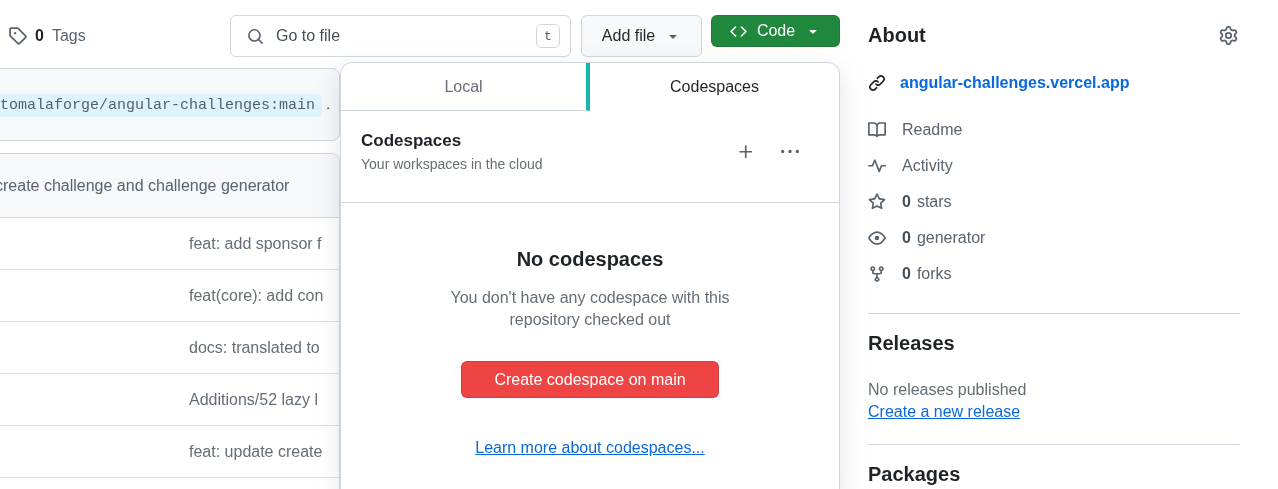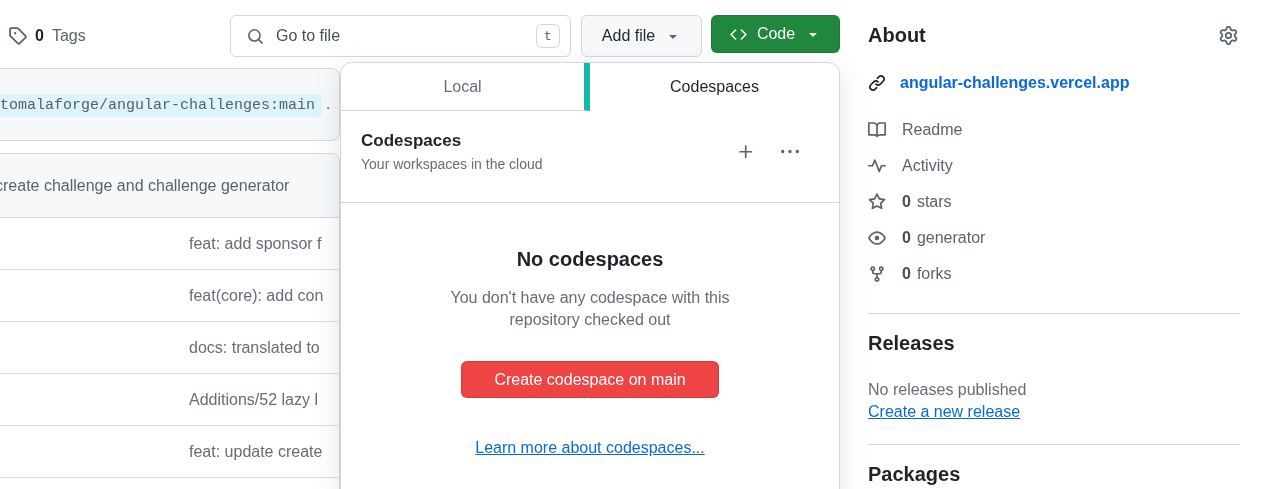--- a/index.html
+++ b/index.html
@@ -22,21 +22,21 @@
   .search-input::placeholder { color:#454f58; opacity:1; }
   .kbd-badge { width:24px; height:24px; border:1px solid #d0d7de; border-radius:6px;
     display:flex; align-items:center; justify-content:center; font-size:13px; color:#59636e;
     font-family:"Liberation Mono",monospace; }
 
   .btn { display:flex; align-items:center; justify-content:center; gap:10px; border-radius:6px;
     font-size:16px; cursor:pointer; z-index:2; }
   .add-file-btn { left:581px; top:15px; width:121px; height:42px; background:#f6f8fa;
     border:1px solid #d0d7de; color:#24292f; }
   .add-file-btn .caret { color:#59636e; }
-  .code-btn { left:711px; top:15px; width:129px; height:38px; background:#1f883d;
+  .code-btn { left:711px; top:15px; width:129px; height:32px; background:#1f883d;
     border:1px solid rgba(27,31,36,0.15); color:#fff; }
 
   
   .fork-bar { left:-20px; top:68px; width:360px; height:73px; background:#f6f8fa;
     border:1px solid #d0d7de; border-radius:8px; z-index:1; display:flex; align-items:center; }
   .fork-code-wrap { margin-left:12px; font-size:15px; white-space:nowrap; }
   .fork-code { font-family:"Liberation Mono","DejaVu Sans Mono",monospace; background:#ddf4ff;
     color:#57606a; padding:3px 7px; border-radius:5px; }
   .fork-suffix { color:#1f2328; margin-left:4px; }
 
@@ -47,21 +47,21 @@
   .commit-header-row span { margin-left:14px; font-size:16px; color:#59636e; white-space:nowrap; }
   .file-row { height:52px; border-bottom:1px solid #d8dee4; display:flex; align-items:center; }
   .file-row span { margin-left:208px; font-size:16px; color:#656d76; white-space:nowrap; }
 
   
   .code-dropdown { left:340px; top:62px; width:500px; height:430px; background:#fff;
     border:1px solid #d0d7de; border-radius:12px 12px 0 0; z-index:3;
     box-shadow:0 8px 24px rgba(140,149,159,0.25); overflow:hidden; }
   .tab-row { display:flex; height:48px; }
   .tab { width:250px; display:flex; align-items:center; justify-content:center; font-size:16px; cursor:pointer; }
-  .tab-local { color:#656d76; border-right:6px solid #14b8a6; border-bottom:1px solid #d0d7de; }
+  .tab-local { color:#656d76; border-right:4px solid #14b8a6; border-bottom:1px solid #d0d7de; }
   .tab-codespaces { color:#1f2328; }
   .cs-header { height:92px; border-bottom:1px solid #d0d7de; display:flex; align-items:center;
     padding:0 40px 10px 20px; }
   .cs-header-text { flex:1; }
   .cs-title { font-size:17px; font-weight:700; color:#1f2328; }
   .cs-subtitle { font-size:14px; color:#656d76; margin-top:5px; }
   .icon-btn { color:#59636e; cursor:pointer; margin-left:26px; }
   .empty-state { text-align:center; }
   .empty-title { font-size:20px; font-weight:700; color:#1f2328; margin-top:45px; }
   .empty-body { font-size:16px; line-height:22px; color:#656d76; margin:16px auto 0; width:330px; }

